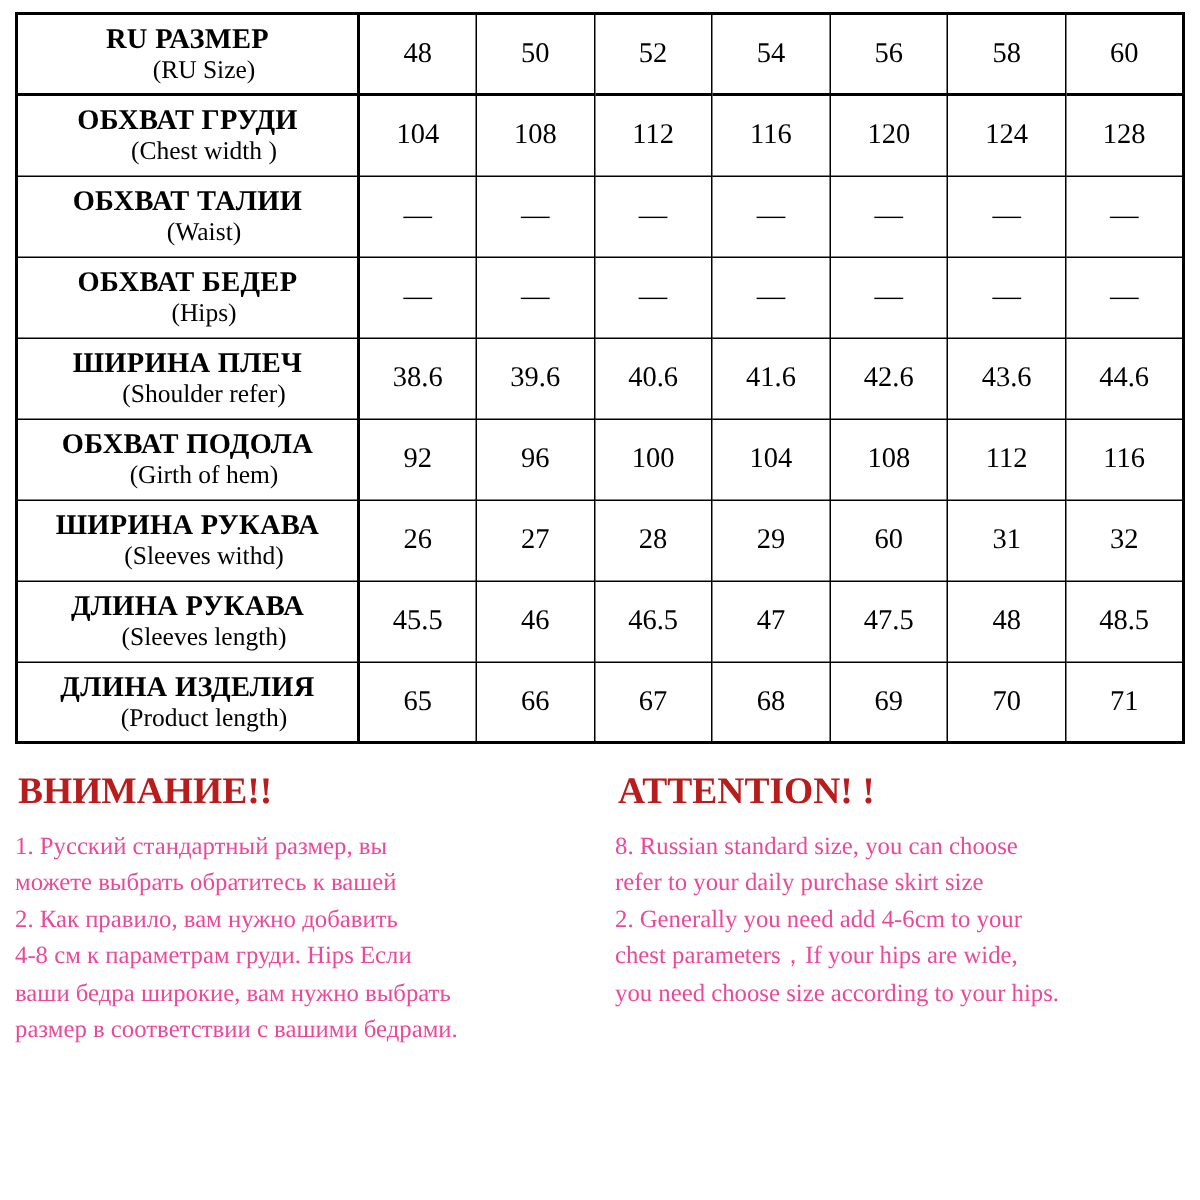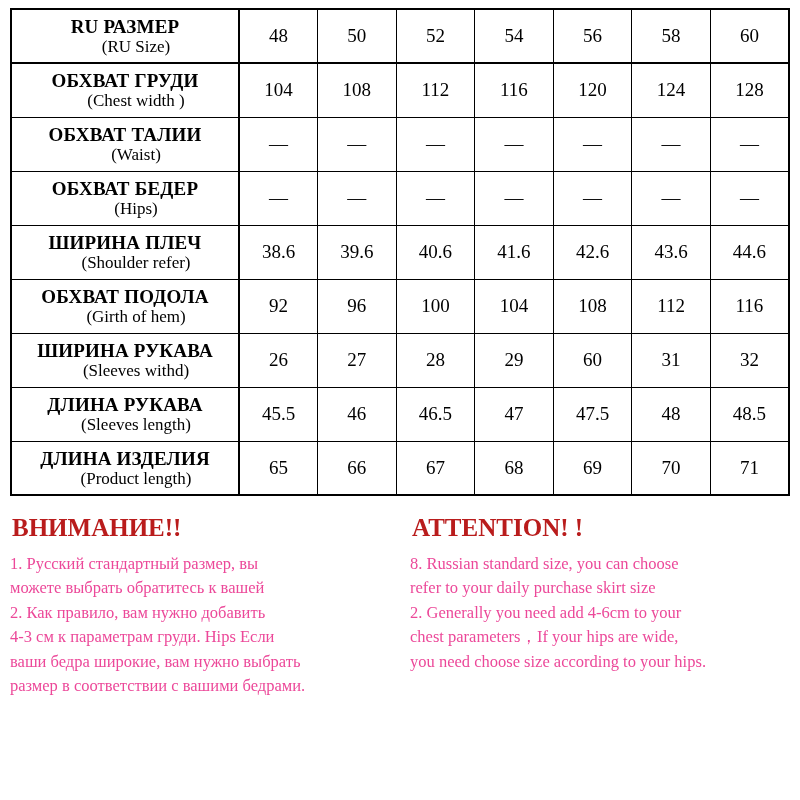--- a/index.html
+++ b/index.html
@@ -220,21 +220,21 @@
     </tbody>
   </table>
 
   <div class="attention">
 
     <div class="col">
       <p class="att-title">ВНИМАНИЕ!!</p>
       <p class="att-line">1. Русский стандартный размер, вы</p>
       <p class="att-line">можете выбрать обратитесь к вашей</p>
       <p class="att-line">2. Как правило, вам нужно добавить</p>
-      <p class="att-line">4-3 см к параметрам груди. Hips Если</p>
+      <p class="att-line">4-8 см к параметрам груди. Hips Если</p>
       <p class="att-line">ваши бедра широкие, вам нужно выбрать</p>
       <p class="att-line">  размер в соответствии с вашими бедрами.</p>
     </div>
 
     <div class="col right">
       <p class="att-title">ATTENTION! !</p>
       <p class="att-line">8. Russian standard size, you can choose</p>
       <p class="att-line">refer to your daily purchase skirt size</p>
       <p class="att-line">2. Generally you need add 4-6cm to your</p>
       <p class="att-line"> chest parameters，If your hips are wide,</p>

